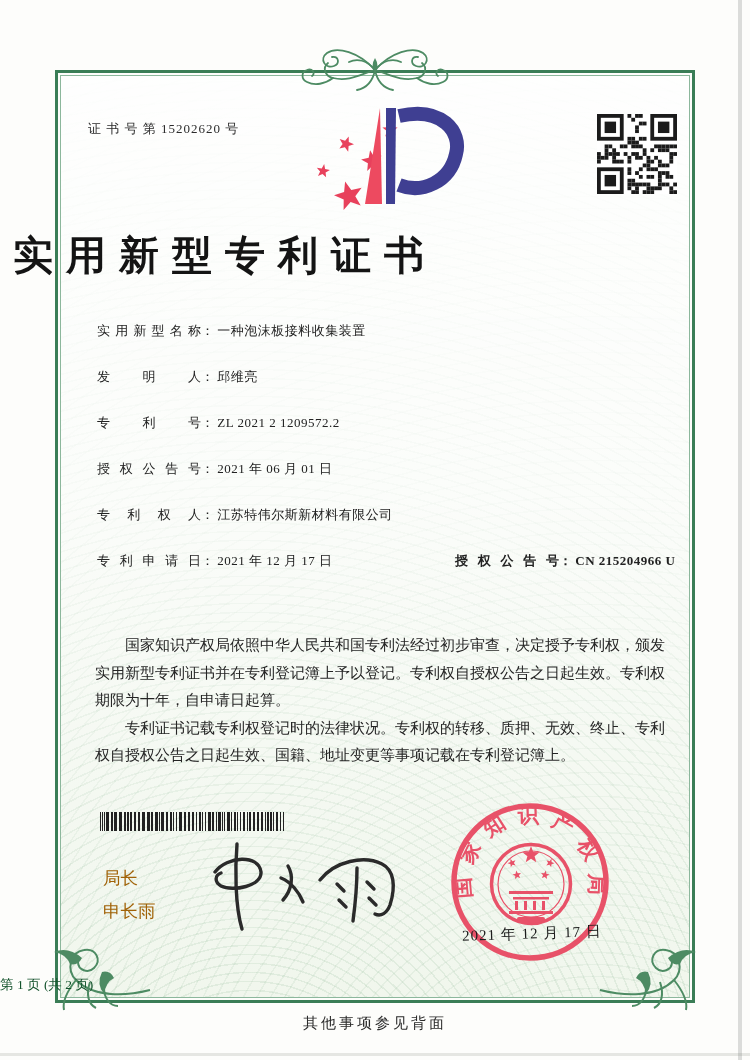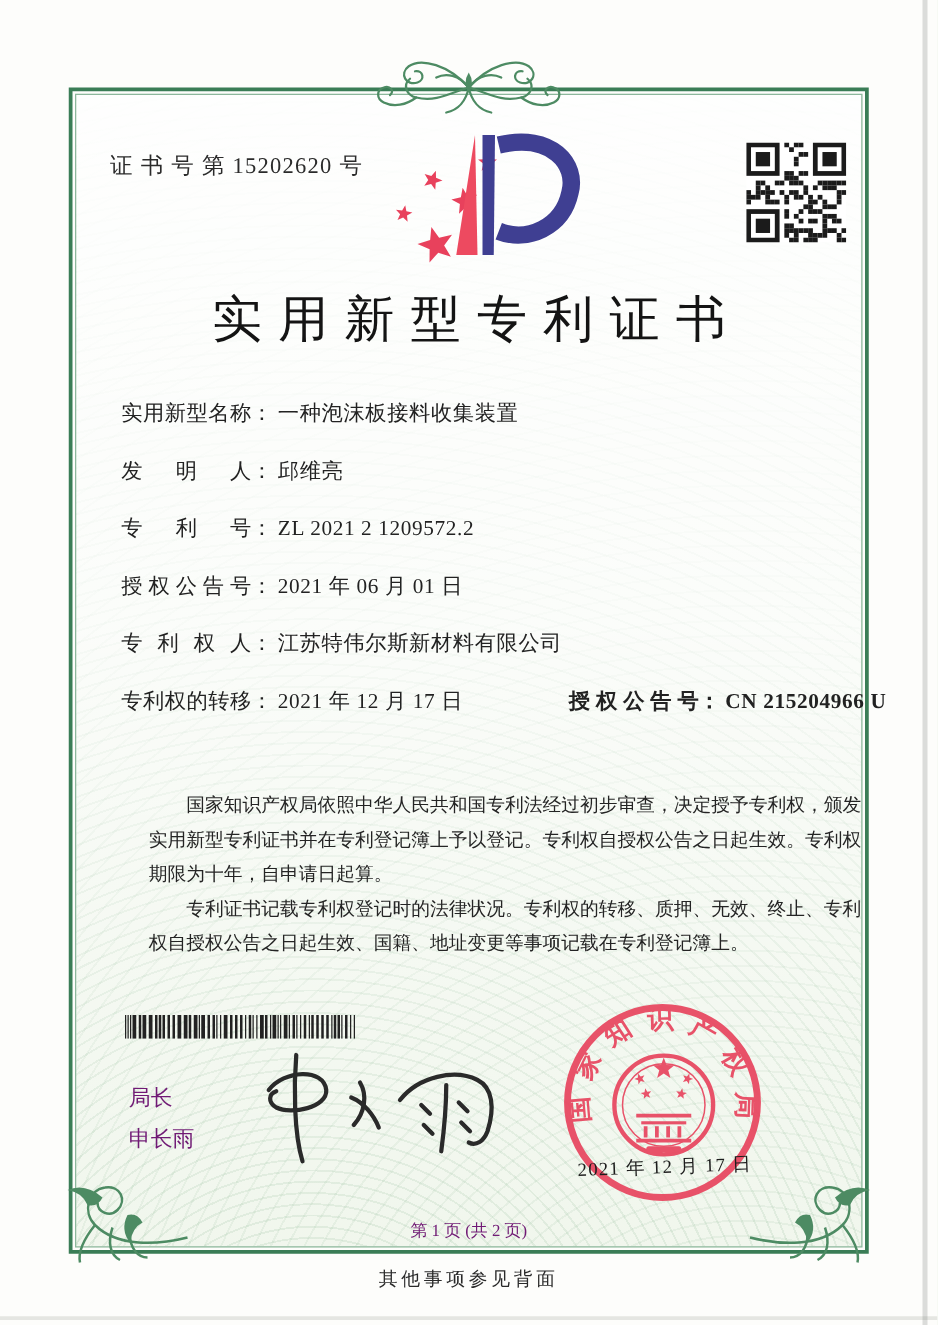--- a/index.html
+++ b/index.html
@@ -19,38 +19,38 @@
   .frame-inner{
     position:absolute;left:2px;top:2px;right:2px;bottom:2px;
     border:1px solid #8cb79c;
     background-color:#f0f6ec;
     background-image:
       linear-gradient(180deg, rgba(255,255,255,0.95) 0%, rgba(255,255,255,0.75) 45%, rgba(255,255,255,0.25) 80%, rgba(255,255,255,0.05) 100%),
       repeating-radial-gradient(circle at 30% 115%, rgba(110,165,120,0.14) 0 1.5px, transparent 1.5px 9px),
       repeating-radial-gradient(circle at 85% 120%, rgba(110,165,120,0.10) 0 1.5px, transparent 1.5px 12px);
   }
   .abs{position:absolute;}
-  .cert-no{left:88px;top:120px;font-size:18px;letter-spacing:1px;color:#2b2b2b;}
+  .cert-no{left:88px;top:120px;font-size:13px;letter-spacing:1px;color:#2b2b2b;}
   .title{
-    left:0;top:228px;width:750px;text-align:center;
-    font-size:40px;font-weight:400;letter-spacing:13px;text-indent:13px;color:#141414;
-  }
-  .fields{left:97px;top:322px;width:566px;font-size:17px;color:#222;}
+    left:0;top:228px;width:750px;text-align:left;
+    font-size:40px;font-weight:700;letter-spacing:13px;text-indent:13px;color:#141414;
+  }
+  .fields{left:97px;top:322px;width:566px;font-size:13px;color:#222;}
   .field-row{margin-bottom:29px;white-space:nowrap;line-height:17px;position:relative;}
   .flabel{display:inline-block;width:104px;text-align:justify;text-align-last:justify;vertical-align:top;}
   .fvalue{letter-spacing:0.5px;}
   .grant-pair2{position:absolute;left:358px;top:0;font-weight:bold;}
-  .paras{left:95px;top:632px;width:570px;font-size:15px;line-height:27.5px;text-align:justify;color:#242424;margin-left:24px;}
+  .paras{left:95px;top:632px;width:570px;font-size:15px;line-height:27.5px;text-align:justify;color:#242424;}
   .paras p{margin:0;text-indent:2em;}
-  .signoff{left:103px;top:862px;font-size:17.5px;line-height:33px;color:#701a75;}
+  .signoff{left:103px;top:862px;font-size:17.5px;line-height:33px;color:#a16207;}
   .seal-date{
     left:462px;top:924px;width:160px;font-size:15px;color:#1c1c1c;
     letter-spacing:1px;transform:rotate(-2deg);
   }
-  .page-num{left:0;top:976px;width:750px;text-align:center;font-size:13.5px;color:#701a75;}
+  .page-num{left:0;top:976px;width:750px;text-align:left;font-size:13.5px;color:#14532d;}
   .back-note{left:0;top:1014px;width:750px;text-align:center;font-size:15px;letter-spacing:3px;color:#2a2a2a;}
   svg{display:block;}
 </style>
 </head>
 <body>
 
 <div class="frame">
   <div class="frame-inner"></div>
 </div>
 
@@ -249,21 +249,21 @@
   </div>
   <div class="field-row">
     <span class="flabel">授权公告号</span><span>：</span>
     <span class="fvalue">2021 年 06 月 01 日</span>
   </div>
   <div class="field-row">
     <span class="flabel">专利权人</span><span>：</span>
     <span class="fvalue">江苏特伟尔斯新材料有限公司</span>
   </div>
   <div class="field-row">
-    <span class="flabel">专利权的转移</span><span>：</span>
+    <span class="flabel">专利申请日</span><span>：</span>
     <span class="fvalue">2021 年 12 月 17 日</span>
     <span class="grant-pair2">
       <span class="flabel">授权公告号</span><span>：</span>
       <span class="fvalue">CN 215204966 U</span>
     </span>
   </div>
 </div>
 
 <div class="abs paras">
   <p>国家知识产权局依照中华人民共和国专利法经过初步审查，决定授予专利权，颁发实用新型专利证书并在专利登记簿上予以登记。专利权自授权公告之日起生效。专利权期限为十年，自申请日起算。</p>

